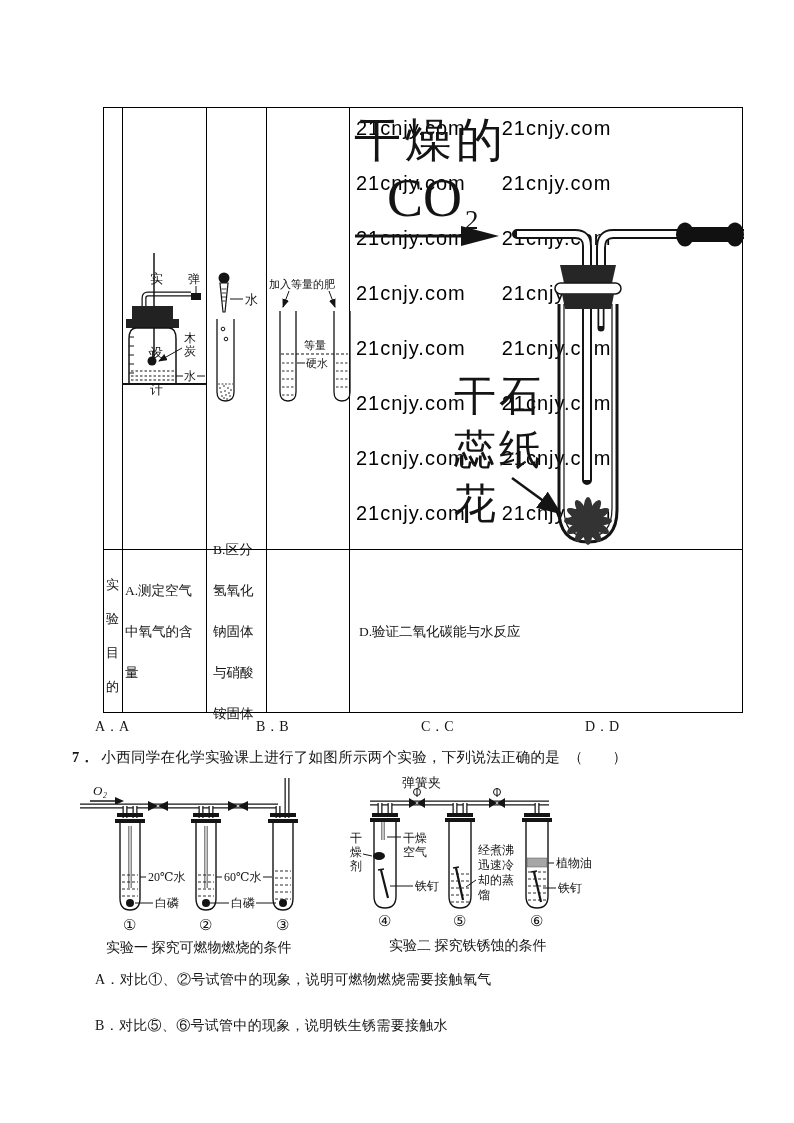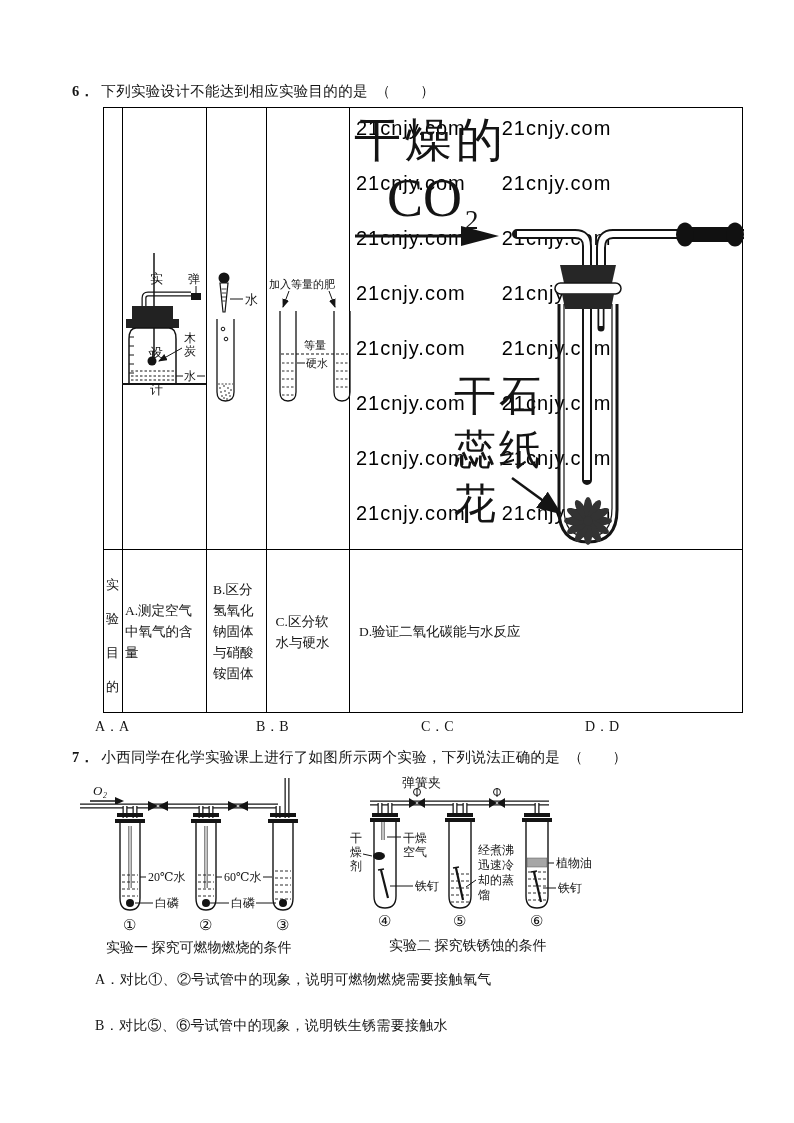--- a/index.html
+++ b/index.html
@@ -8,40 +8,37 @@
   .qline{position:absolute;font-size:14.5px;white-space:nowrap;letter-spacing:.3px;}
   .qnum{font-weight:bold;margin-right:7px;}
   .brk{margin-left:8px;}
   
   .t6{position:absolute;left:103px;top:107px;width:640px;height:606px;border:1.5px solid #000;box-sizing:border-box;}
   .vline{position:absolute;top:0;bottom:0;width:1px;background:#000;}
   .hline{position:absolute;left:0;right:0;top:441px;height:1px;background:#000;}
   .vhead{position:absolute;left:0;width:17px;font-size:13px;line-height:37px;word-break:break-all;
          text-align:center;overflow:hidden;}
   .pcell{position:absolute;top:442px;height:163px;display:flex;align-items:center;font-size:13.5px;
-         line-height:21px;box-sizing:border-box;}
+         line-height:41px;box-sizing:border-box;}
   .dsvg{position:absolute;}
   
   .wm{position:absolute;left:246px;top:1px;width:393px;height:439px;overflow:hidden;z-index:0;
       color:#000000;font-family:"Liberation Sans","DejaVu Sans",sans-serif;font-size:20px;letter-spacing:1px;}
   .wm .row{position:absolute;white-space:nowrap;}
   .wm span{margin-right:36px;}
   .opt6{position:absolute;top:718px;font-size:14px;white-space:nowrap;}
   .optline{position:absolute;font-size:14px;white-space:nowrap;letter-spacing:.3px;}
   svg{position:absolute;overflow:visible;}
   svg text{font-family:"Liberation Serif","DejaVu Serif",serif;fill:#141414;}
 </style>
 </head>
 <body>
 
 <div class="page">
 
-  <div class="qline" style="left:72px;top:82px;">
-    <span class="qnum">6．</span><span>下列实验设计不能达到相应实验目的的是</span><span class="brk">（　　）</span>
-  </div>
 
   <div class="t6">
     <div class="vline" style="left:18px;"></div>
     <div class="vline" style="left:102px;"></div>
     <div class="vline" style="left:162px;"></div>
     <div class="vline" style="left:245px;"></div>
     <div class="hline"></div>
 
     <div class="vhead" style="top:152px;height:160px;margin-left:44px;">实验设计</div>
     <div class="vhead" style="top:460px;height:140px;line-height:34px;">实验目的</div>
@@ -215,23 +212,20 @@
       <text x="105" y="410" font-size="42">花</text>
       <line x1="163" y1="370" x2="211" y2="405" stroke="#141414" stroke-width="2.5" marker-end="url(#ahD)"></line>
     </svg>
 
     <div class="pcell" style="left:18px;width:84px;justify-content:center;">
       <div style="width:78px;">A.测定空气中氧气的含量</div>
     </div>
     <div class="pcell" style="left:102px;width:60px;justify-content:center;">
       <div style="width:46px;">B.区分氢氧化钠固体与硝酸铵固体</div>
     </div>
-    <div class="pcell" style="left:162px;width:83px;justify-content:center;">
-      <div style="width:64px;">C.区分软水与硬水</div>
-    </div>
     <div class="pcell" style="left:245px;width:395px;padding-left:10px;">
       <div>D.验证二氧化碳能与水反应</div>
     </div>
   </div>
 
   <span class="opt6" style="left:95px;">A．A</span>
   <span class="opt6" style="left:256px;">B．B</span>
   <span class="opt6" style="left:421px;">C．C</span>
   <span class="opt6" style="left:585px;">D．D</span>
 

